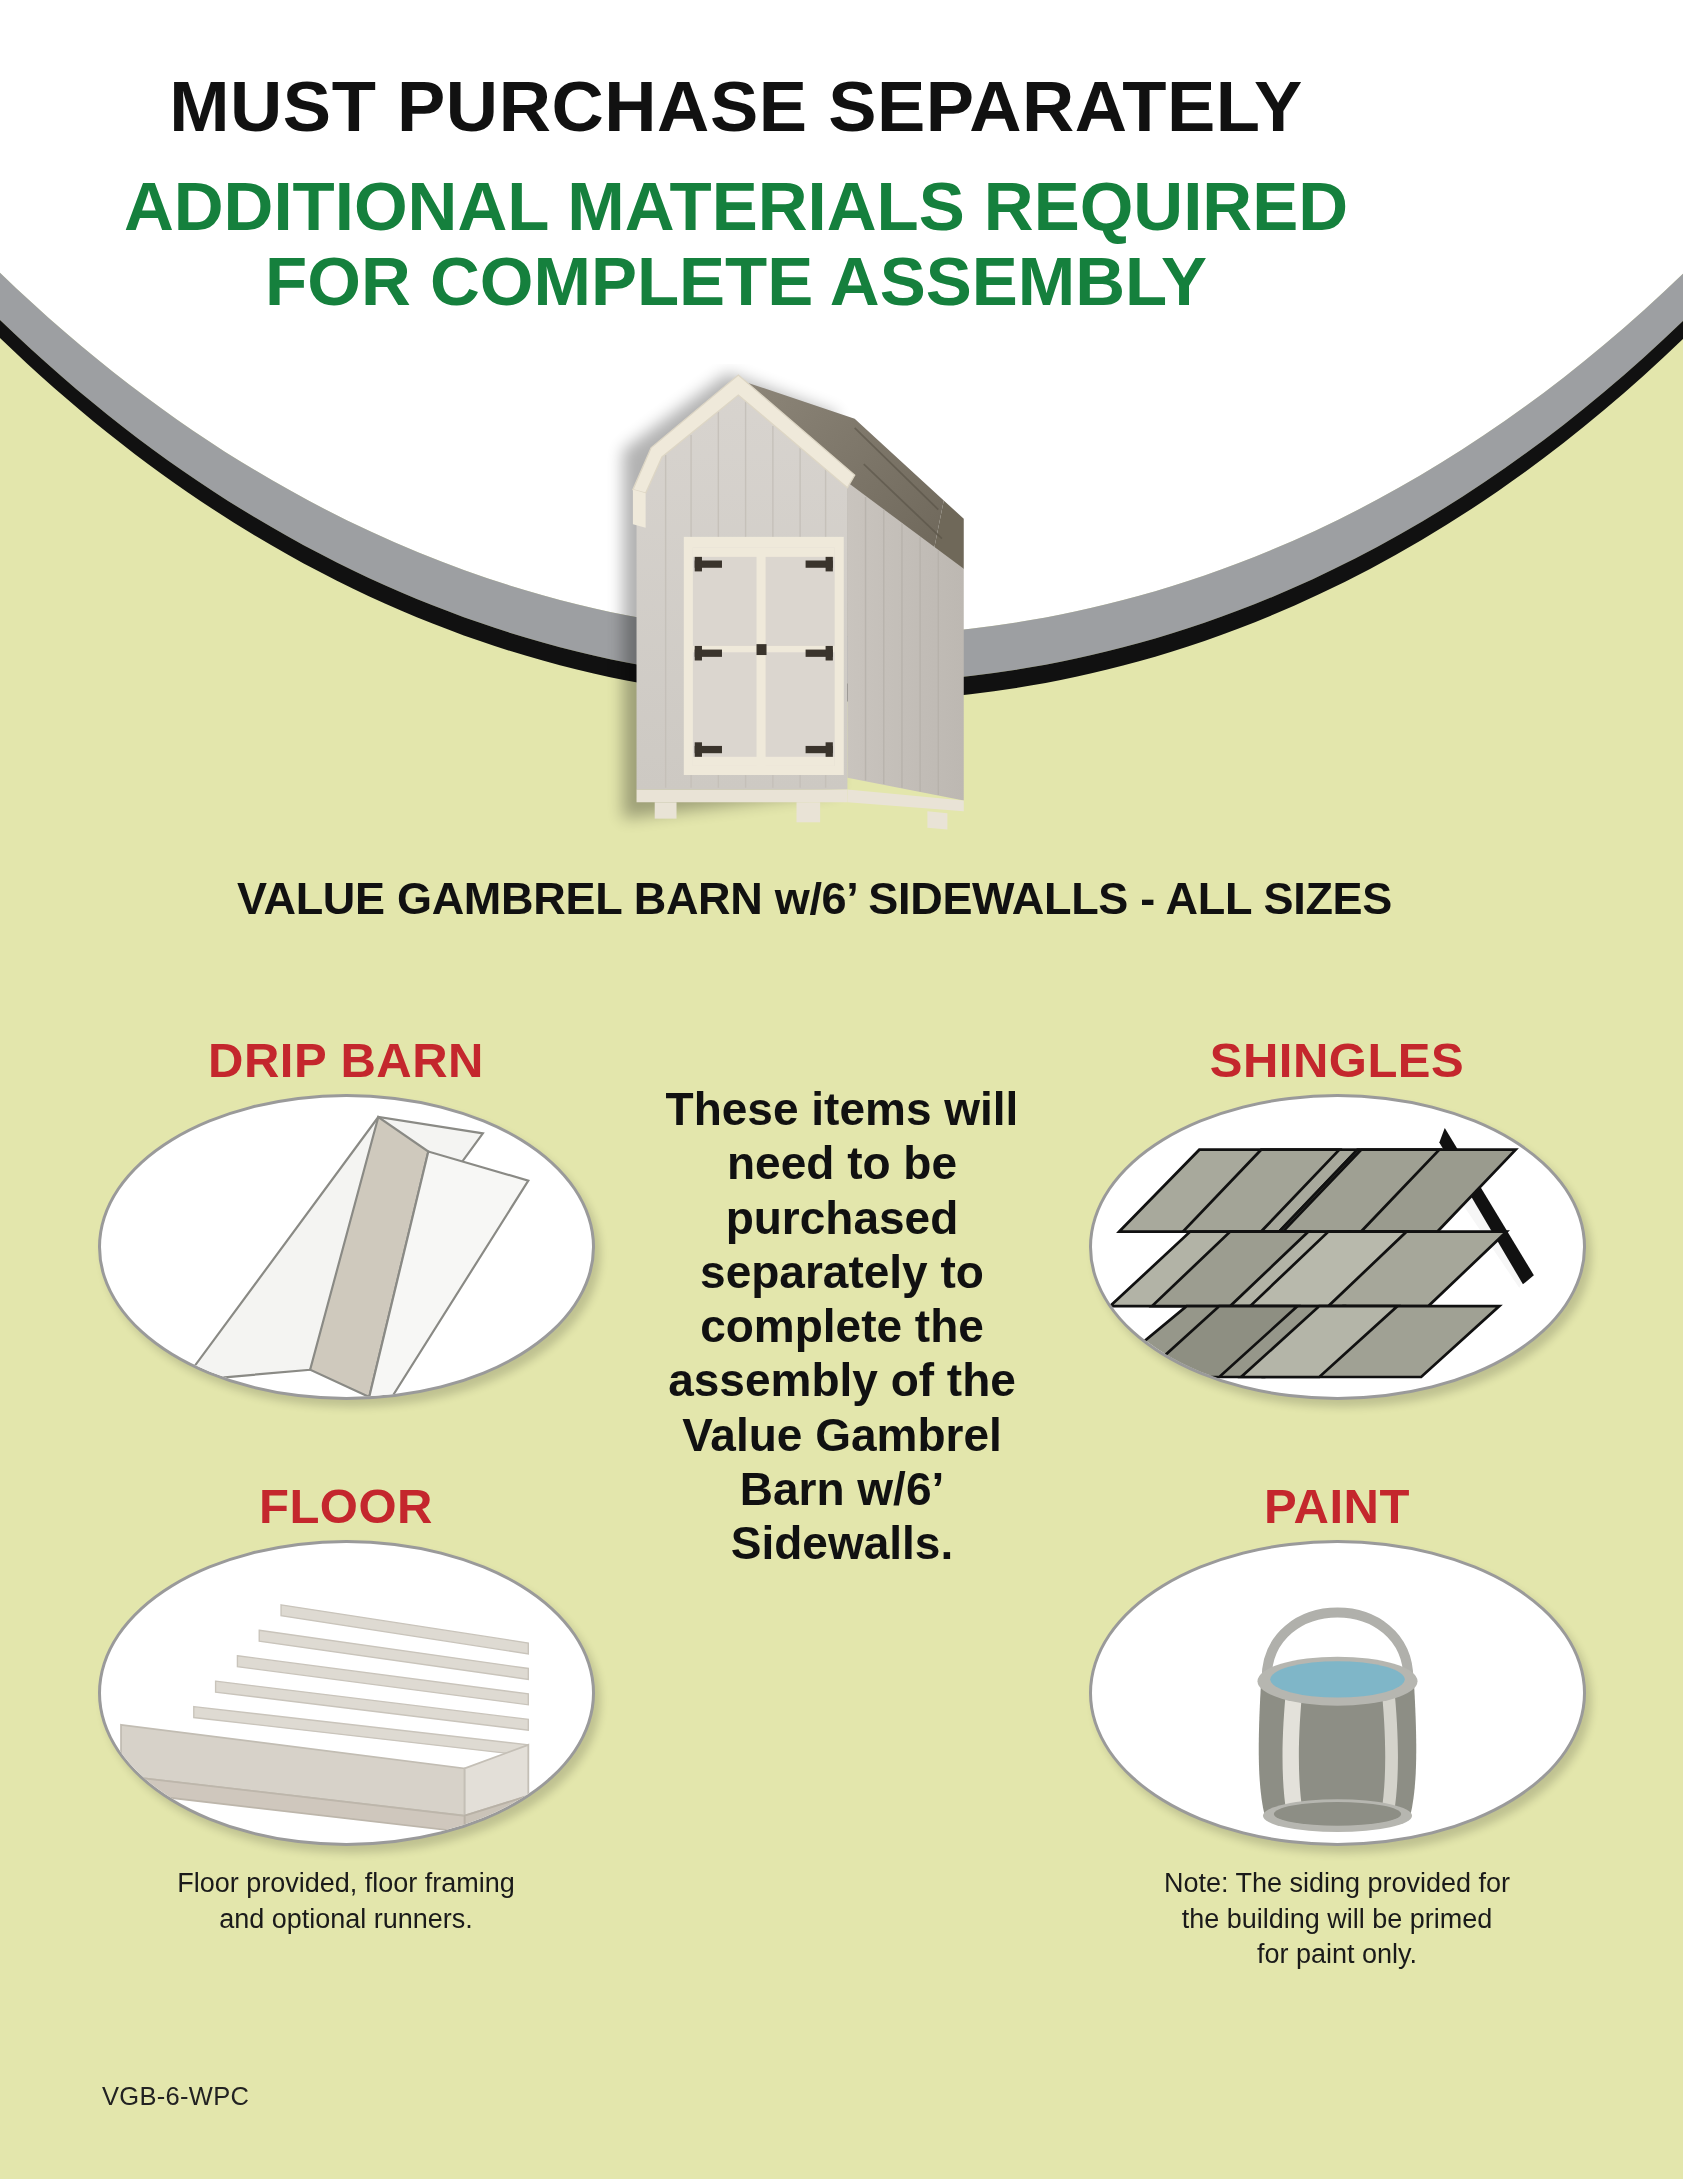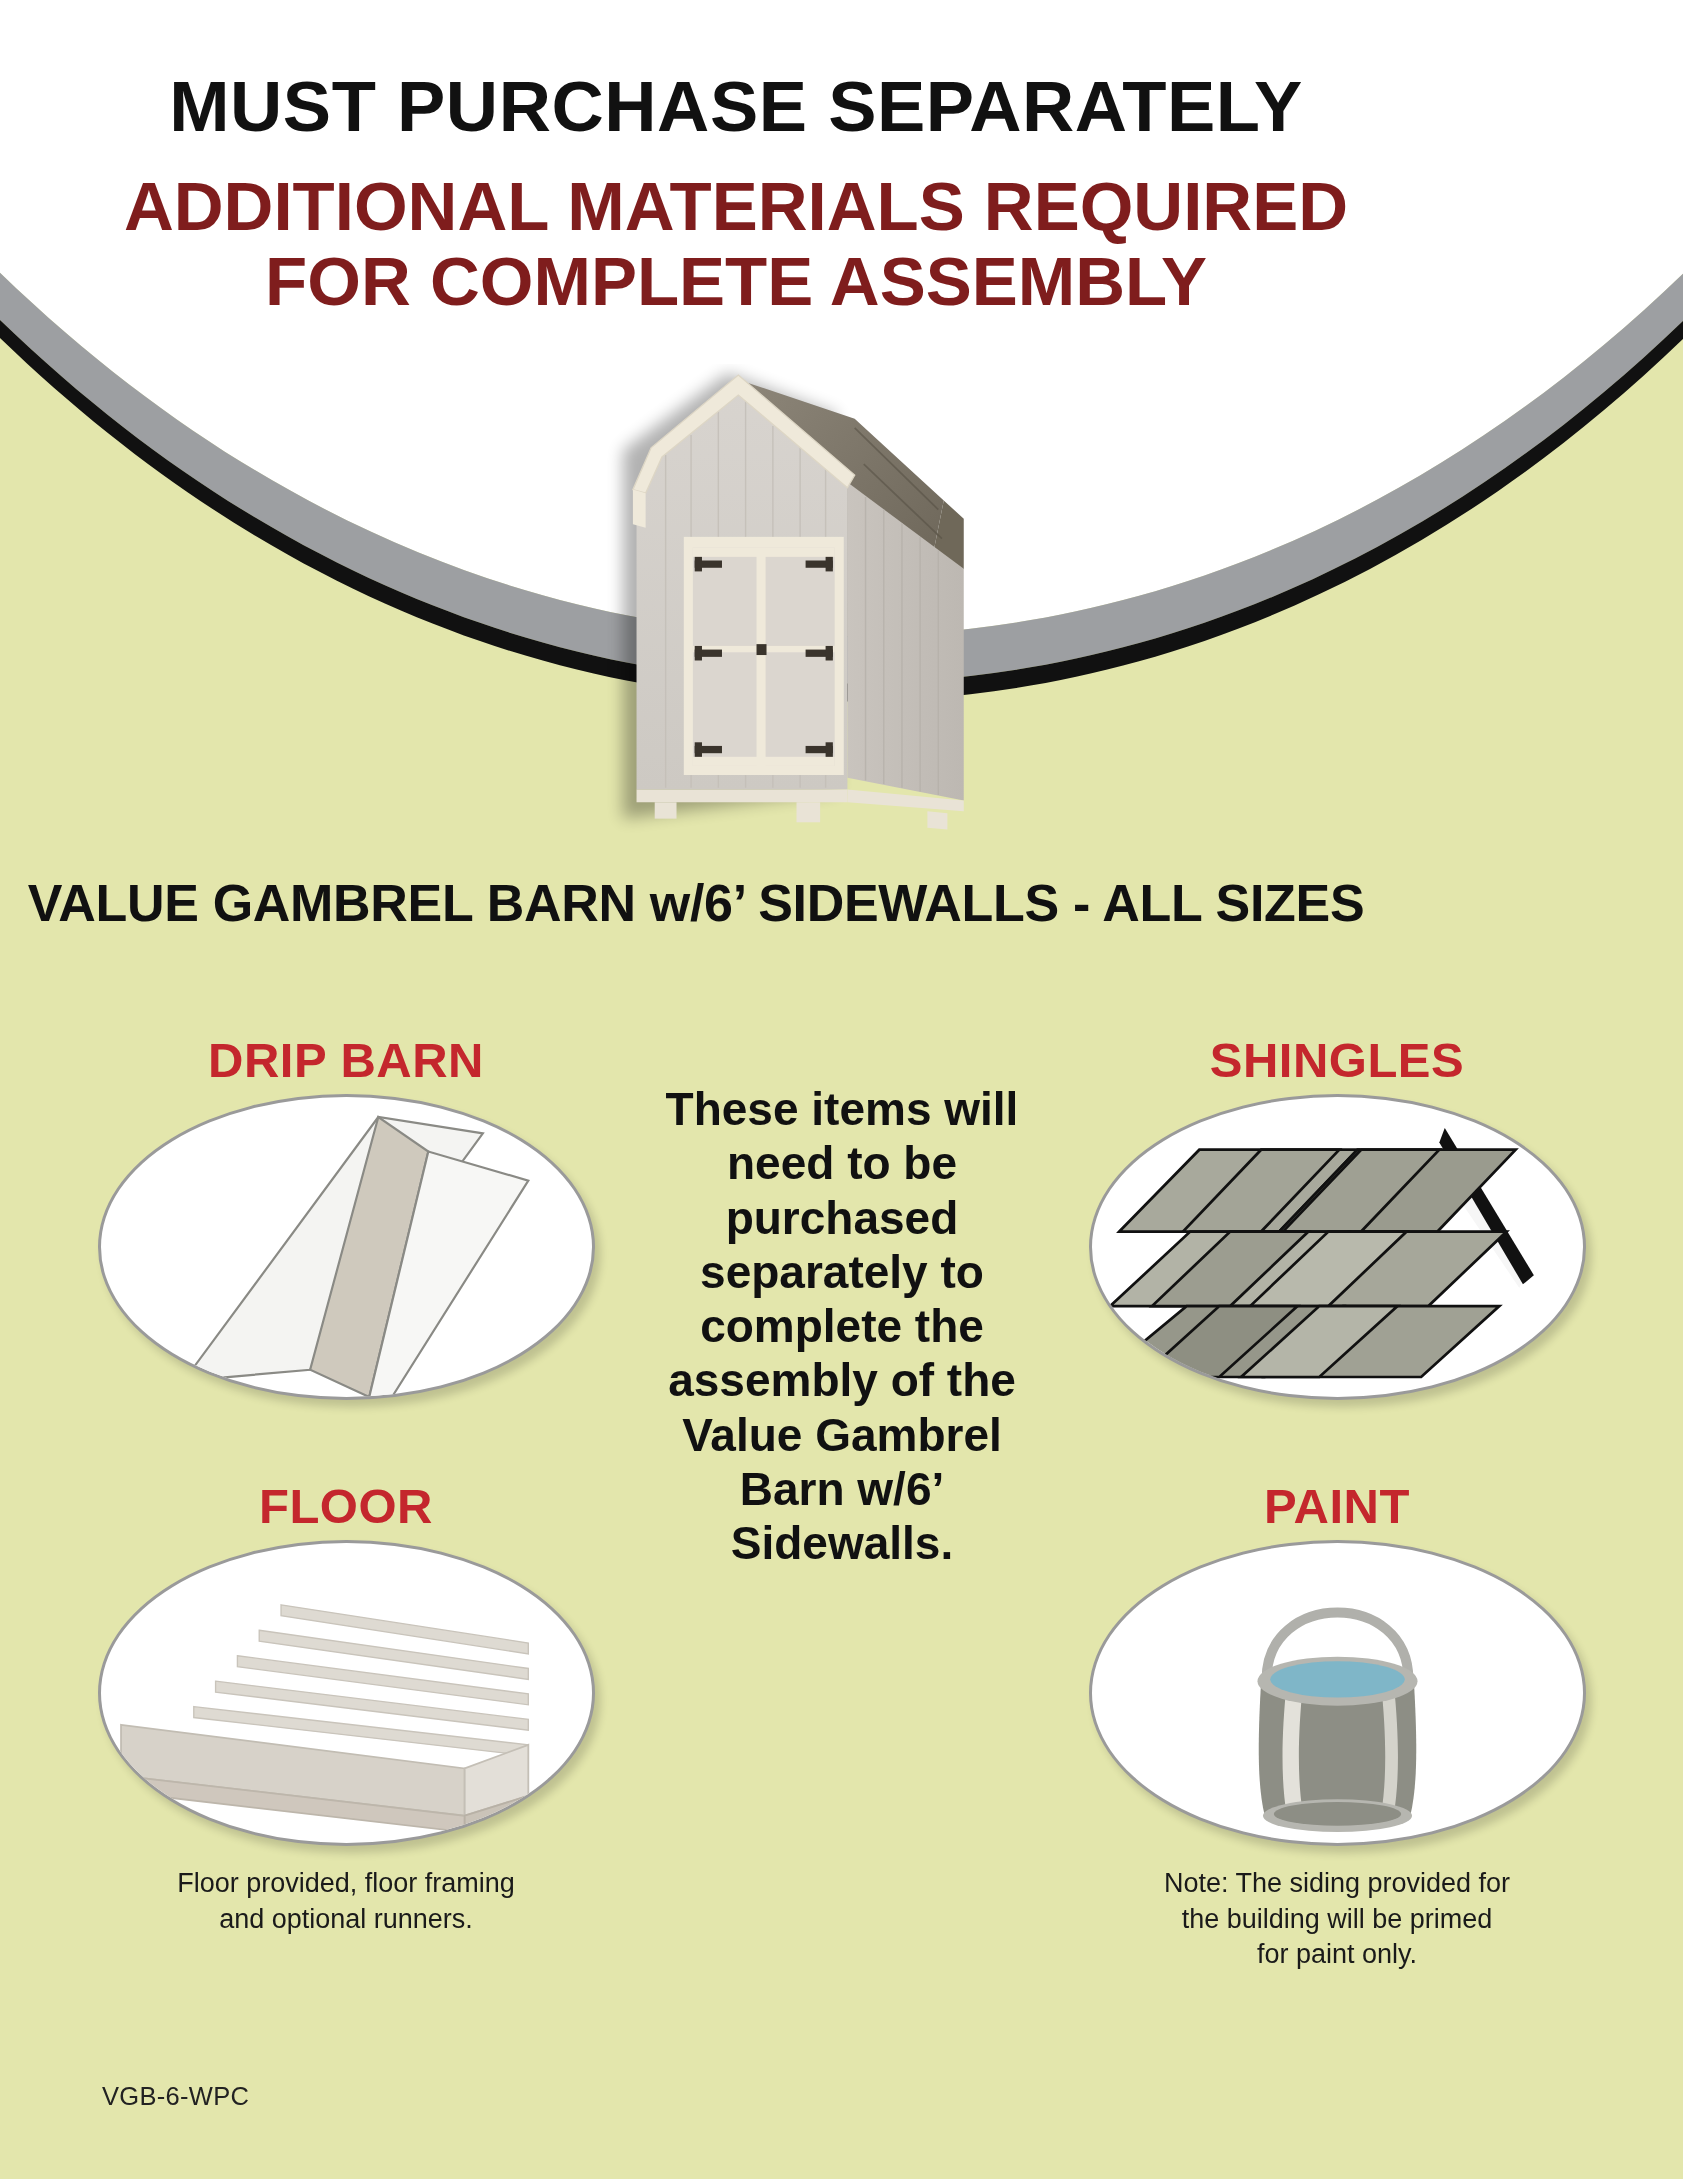--- a/index.html
+++ b/index.html
@@ -14,30 +14,30 @@
   
   .header-curve{position:absolute;left:0;top:0;width:1684px;height:727px;z-index:2;pointer-events:none;}
 
   .title-block{position:absolute;left:0;top:0;width:1472px;z-index:6;text-align:center;}
   .t-main{
     font-size:71px;font-weight:bold;color:#111;letter-spacing:0.5px;
     margin-top:71px;line-height:1.0;
     transform:scaleX(1.02);
   }
   .t-sub{
-    font-size:69px;font-weight:bold;color:#7f1d1d;line-height:1.04;margin-top:29px;
+    font-size:69px;font-weight:bold;color:#15803d;line-height:1.04;margin-top:29px;
   }
 
   
   .shed-wrap{position:absolute;left:582px;top:364px;width:509px;height:473px;z-index:5;}
 
   
   .product-title{
-    position:absolute;left:0;top:873px;width:1392px;text-align:center;z-index:6;
-    font-size:52px;font-weight:bold;color:#111;letter-spacing:-0.3px;
+    position:absolute;left:0;top:873px;width:1392px;text-align:right;z-index:6;
+    font-size:45px;font-weight:bold;color:#111;letter-spacing:-0.3px;
   }
 
   
   .cell{position:absolute;z-index:6;text-align:center;}
   .cell-label{
     font-size:49px;font-weight:bold;color:#c4272d;letter-spacing:0.5px;
     margin:0 0 9px 0;line-height:1;
   }
   .oval{
     width:491px;height:300px;border-radius:50%;

